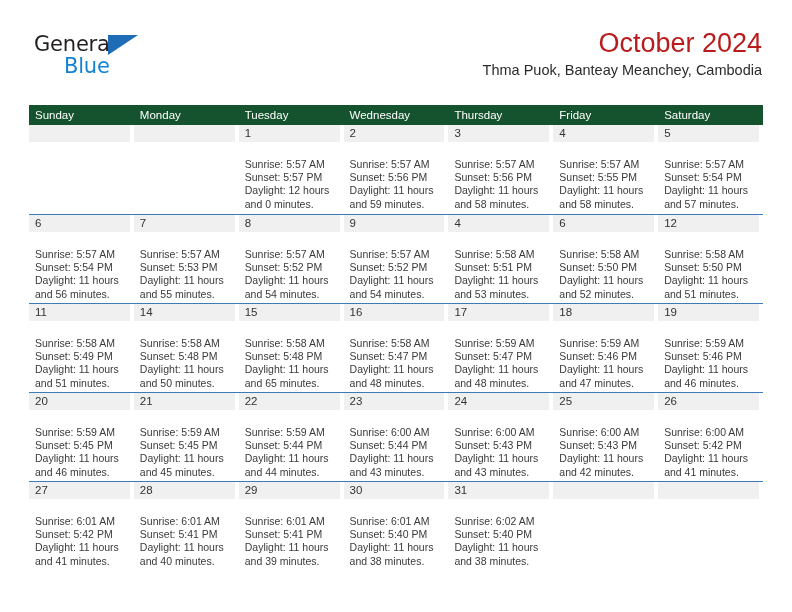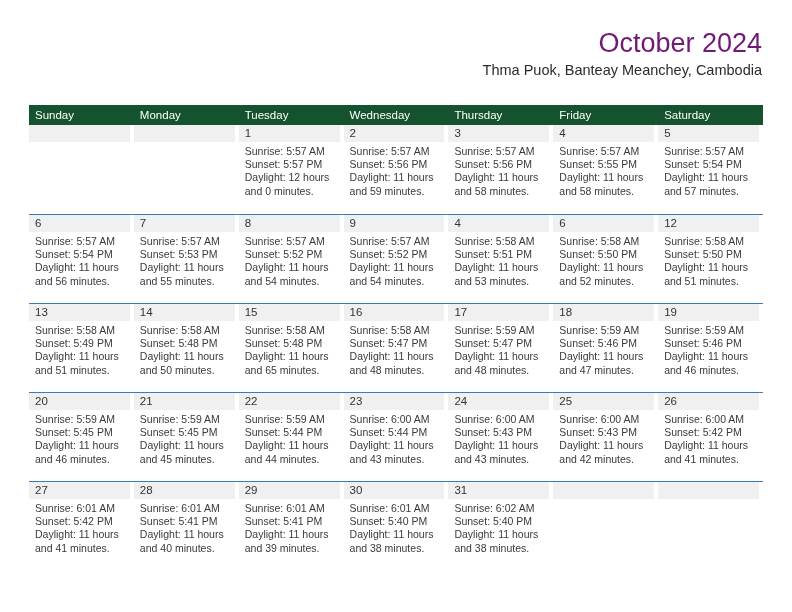--- a/index.html
+++ b/index.html
@@ -64,21 +64,21 @@
     font-family: "DejaVu Sans", sans-serif;
   }
   .title-wrap {
     position: absolute;
     right: 0;
     top: 0;
     text-align: right;
   }
   .month-title {
     font-size: 27px;
-    color: #701a75;
+    color: #b91c1c;
     line-height: 34px;
     white-space: nowrap;
     font-weight: normal;
   }
   .location {
     font-size: 14.5px;
     color: #2b2b2b;
     line-height: 20px;
     margin-top: 0;
     white-space: nowrap;
@@ -126,36 +126,41 @@
     font-size: 11.5px;
     line-height: 17px;
     padding-left: 6px;
     color: #333333;
     box-sizing: border-box;
   }
   .cell.empty .daynum {
     color: transparent;
   }
   .info {
-    padding: 3px 4px 0 6px;
+    padding: 16px 4px 0 6px;
     font-size: 10.5px;
     line-height: 13.2px;
     color: #3a3a3a;
   }
   .info div {
     white-space: nowrap;
   }
 </style>
 </head>
 <body>
 
 <div class="page">
 
   <div class="topbar">
 
+    <div class="logo">
+      <span class="logo-general">General</span>
+      <span class="logo-tri"></span>
+      <span class="logo-blue">Blue</span>
+    </div>
 
     <div class="title-wrap">
       <div class="month-title">October 2024</div>
       <div class="location">Thma Puok, Banteay Meanchey, Cambodia</div>
     </div>
 
   </div>
 
   <div class="calendar">
     <div class="weekdays">
@@ -281,21 +286,21 @@
             <div class="info">
               <div>Sunrise: 5:58 AM</div>
               <div>Sunset: 5:50 PM</div>
               <div>Daylight: 11 hours</div>
               <div>and 51 minutes.</div>
             </div>
           </div>
         </div>
         <div class="week">
           <div class="cell">
-            <div class="daynum">13</div>
+            <div class="daynum">11</div>
             <div class="info">
               <div>Sunrise: 5:58 AM</div>
               <div>Sunset: 5:49 PM</div>
               <div>Daylight: 11 hours</div>
               <div>and 51 minutes.</div>
             </div>
           </div>
           <div class="cell">
             <div class="daynum">14</div>
             <div class="info">

